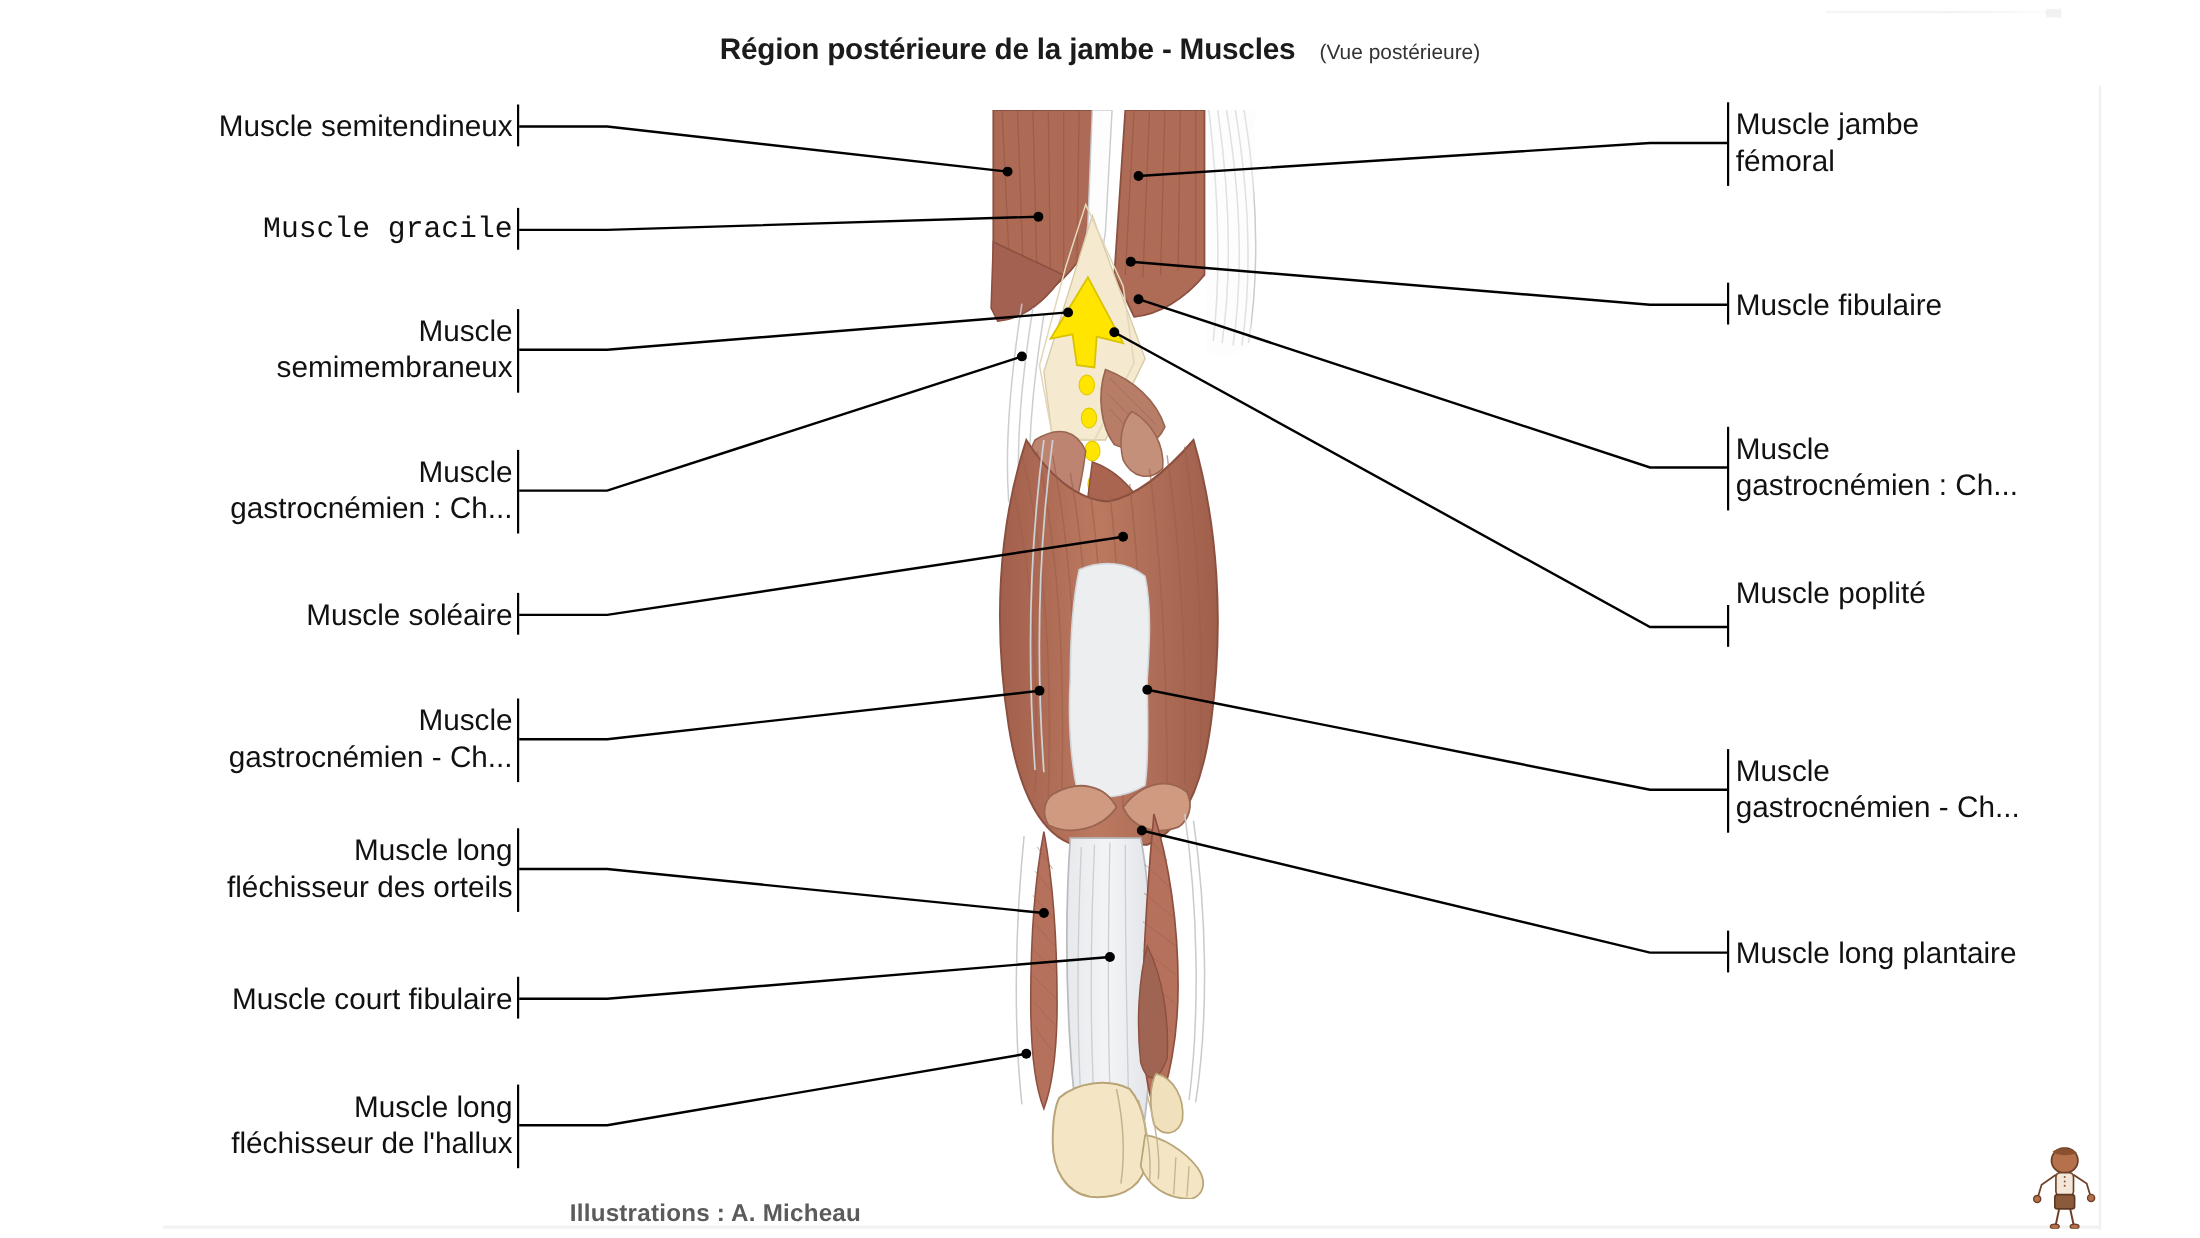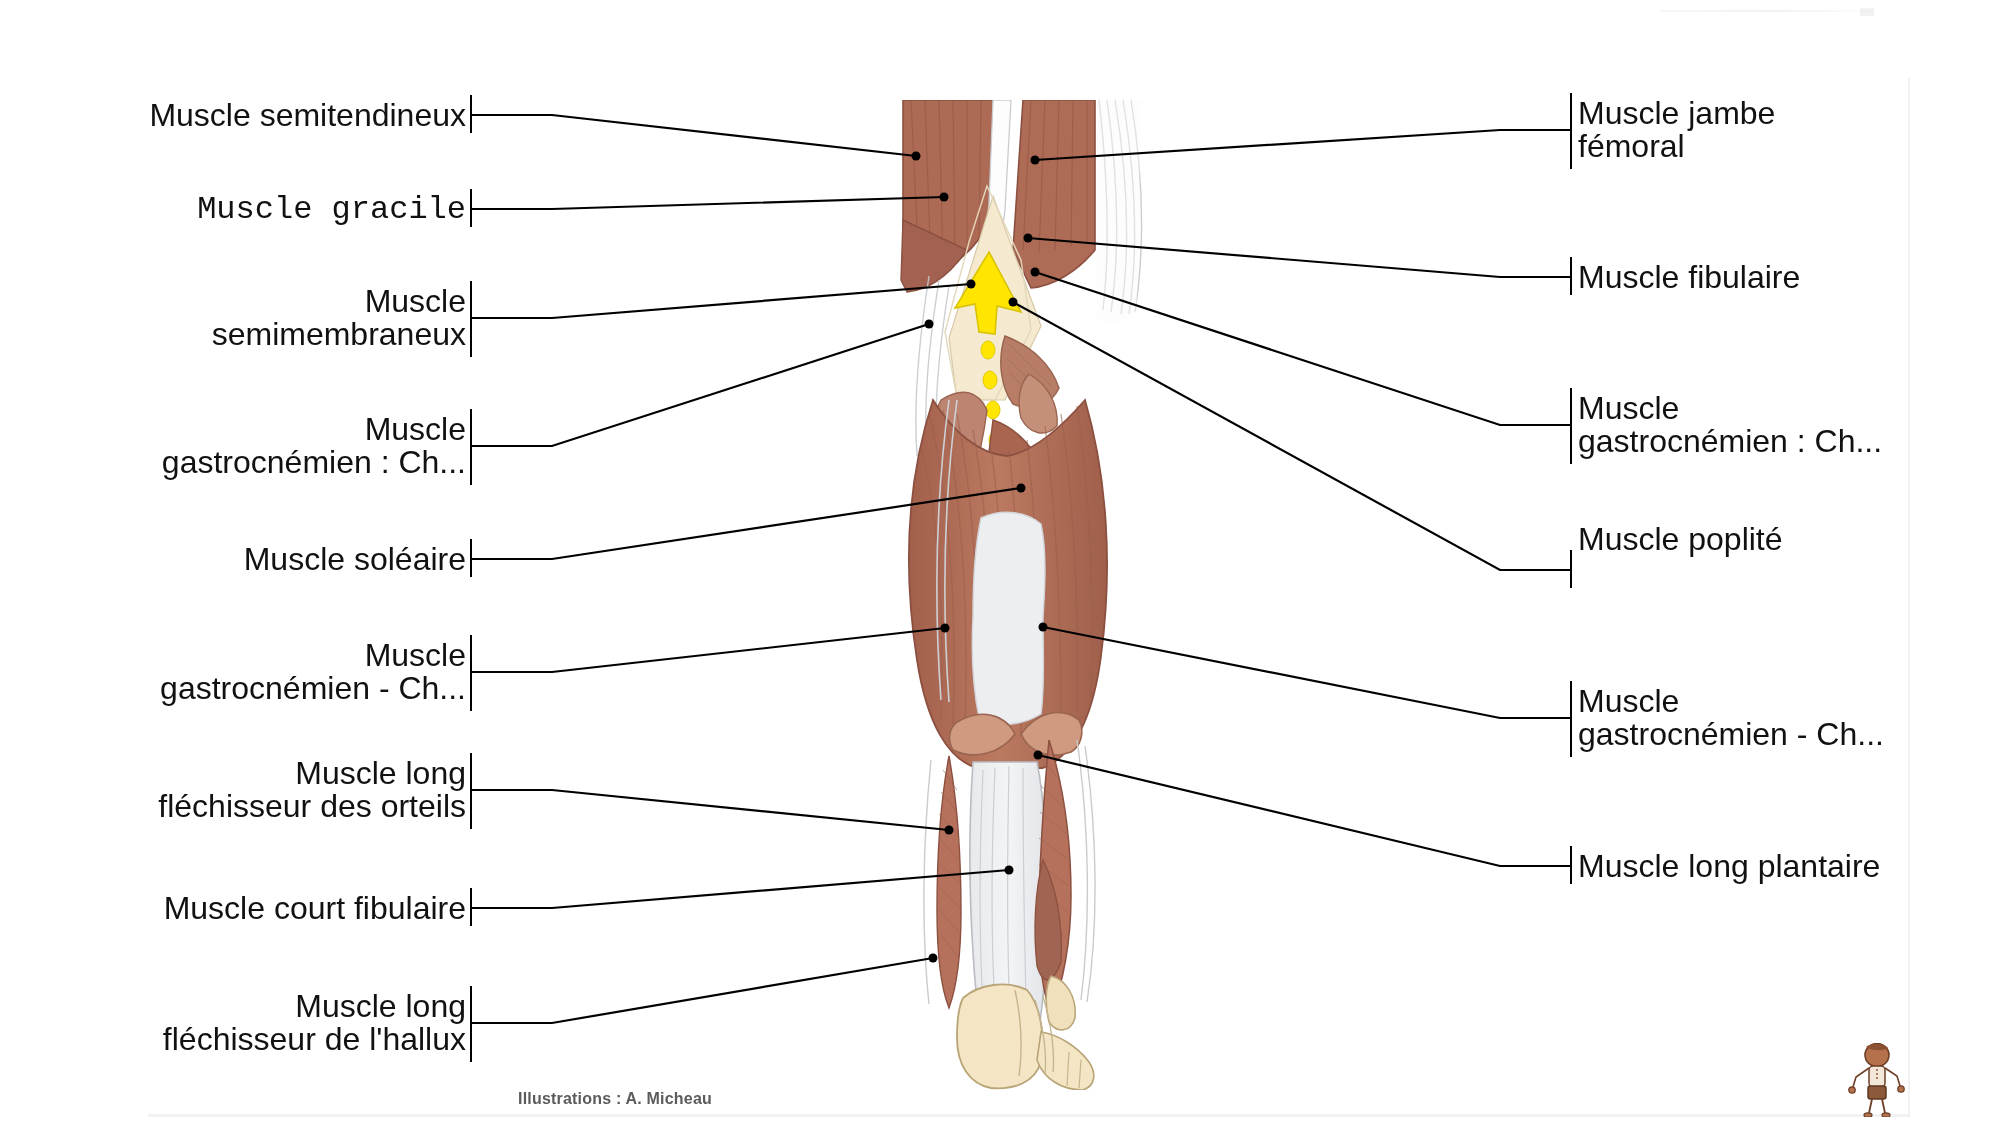--- a/index.html
+++ b/index.html
@@ -41,36 +41,36 @@
     font-size:27px; font-weight:bold; color:#1b1b1b;
     letter-spacing:-0.2px;
   }
   #title-sub {
     font-size:19px; font-weight:normal; color:#333333;
     margin-left:22px;
   }
   
   .label {
     position:absolute;
-    font-size:32px; line-height:33px;
+    font-size:27px; line-height:33px;
     color:#111111;
     white-space:pre-line;
   }
   .label.left  { text-align:right; }
   .label.right { text-align:left;  }
   
   .tick {
     position:absolute; width:2px; background:#000000;
   }
   
   #leaders { position:absolute; left:0; top:0; width:2000px; height:1125px; }
   
   #credit {
     position:absolute; left:518px; top:1090px;
-    font-size:16px; font-weight:bold; color:#5b5b5b;
+    font-size:22px; font-weight:bold; color:#5b5b5b;
     letter-spacing:0.2px; white-space:nowrap;
   }
   
   #navigator {
     position:absolute; left:1848px; top:1043px; width:58px; height:74px;
   }
   
   #anatomy {
     position:absolute; left:845px; top:100px; width:330px; height:990px;
   }
@@ -78,20 +78,23 @@
 </head>
 <body>
 
 <div id="stage">
 
   <div class="chrome-top-line"></div>
   <div class="chrome-top-dot"></div>
   <div class="panel-right-border"></div>
   <div class="panel-bottom-border"></div>
 
+  <div id="titlebar">
+    <span id="title-main">Région postérieure de la jambe - Muscles</span><span id="title-sub">(Vue postérieure)</span>
+  </div>
 
   <svg id="anatomy" viewBox="0 0 330 990">
     <defs>
       <linearGradient id="gMus" x1="0" y1="0" x2="1" y2="0">
         <stop offset="0%" stop-color="#a2604c"></stop>
         <stop offset="45%" stop-color="#bb7960"></stop>
         <stop offset="100%" stop-color="#9f5f4b"></stop>
       </linearGradient>
       <linearGradient id="gTen" x1="0" y1="0" x2="1" y2="0">
         <stop offset="0%" stop-color="#e7e9ec"></stop>

